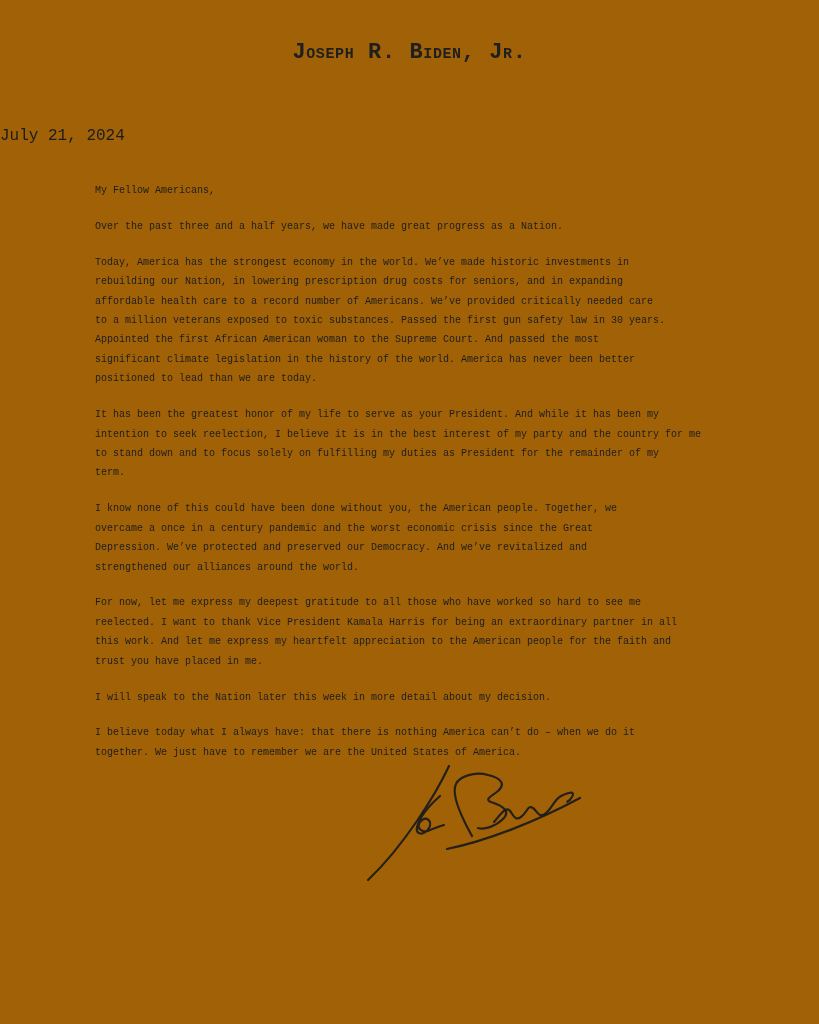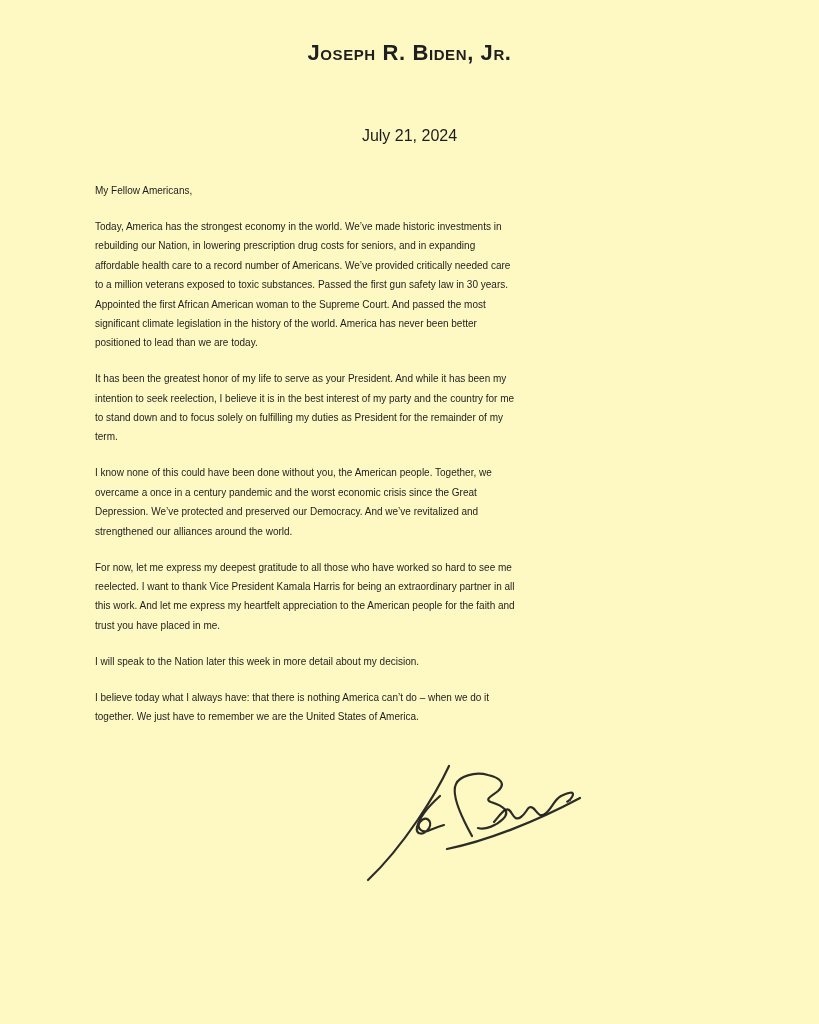--- a/index.html
+++ b/index.html
@@ -5,44 +5,44 @@
   html, body {
     margin: 0;
     padding: 0;
     background: #e9e9e9;
   }
   .page {
     position: relative;
     width: 819px;
     height: 1024px;
     margin: 0 auto;
-    background: #fef9c3;
+    background: #a16207;
     overflow: hidden;
-    font-family: Liberation Sans, sans-serif;
+    font-family: Liberation Mono, monospace;
     color: #1c1c1c;
   }
   .letterhead {
     position: absolute;
     top: 40px;
     left: 0;
     width: 100%;
     text-align: center;
     font-size: 22px;
     font-weight: 600;
     font-variant: small-caps;
     letter-spacing: 0.6px;
     color: #1f1f1f;
     margin: 0;
   }
   .letter-date {
     position: absolute;
     top: 127px;
     left: 0;
     width: 100%;
-    text-align: center;
+    text-align: left;
     font-size: 16px;
     color: #1c1c1c;
   }
   .letter-body {
     position: absolute;
     top: 181px;
     left: 95px;
     width: 690px;
     font-size: 10px;
     line-height: 19.4px;
@@ -77,20 +77,21 @@
 <body>
 
 <div class="page">
 
   <h1 class="letterhead">Joseph R. Biden, Jr.</h1>
 
   <div class="letter-date">July 21, 2024</div>
 
   <div class="letter-body">
     <p>My Fellow Americans,</p>
+    <p>Over the past three and a half years, we have made great progress as a Nation.</p>
     <p>Today, America has the strongest economy in the world. We’ve made historic investments in
 rebuilding our Nation, in lowering prescription drug costs for seniors, and in expanding
 affordable health care to a record number of Americans. We’ve provided critically needed care
 to a million veterans exposed to toxic substances. Passed the first gun safety law in 30 years.
 Appointed the first African American woman to the Supreme Court. And passed the most
 significant climate legislation in the history of the world. America has never been better
 positioned to lead than we are today.</p>
     <p>It has been the greatest honor of my life to serve as your President. And while it has been my
 intention to seek reelection, I believe it is in the best interest of my party and the country for me
 to stand down and to focus solely on fulfilling my duties as President for the remainder of my

